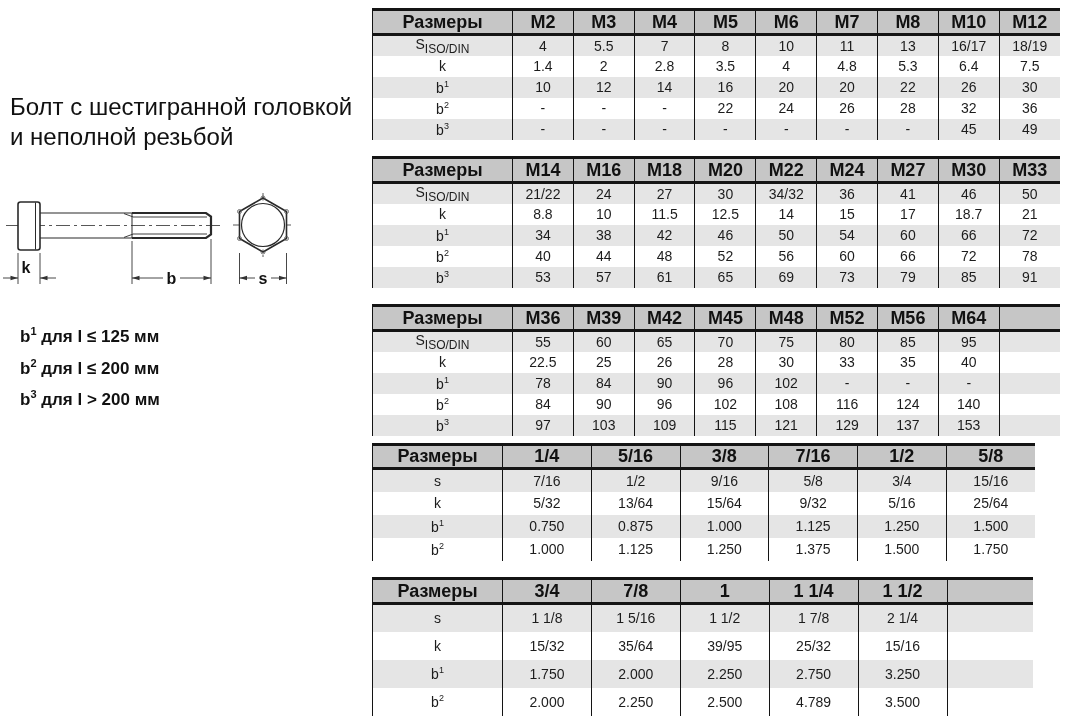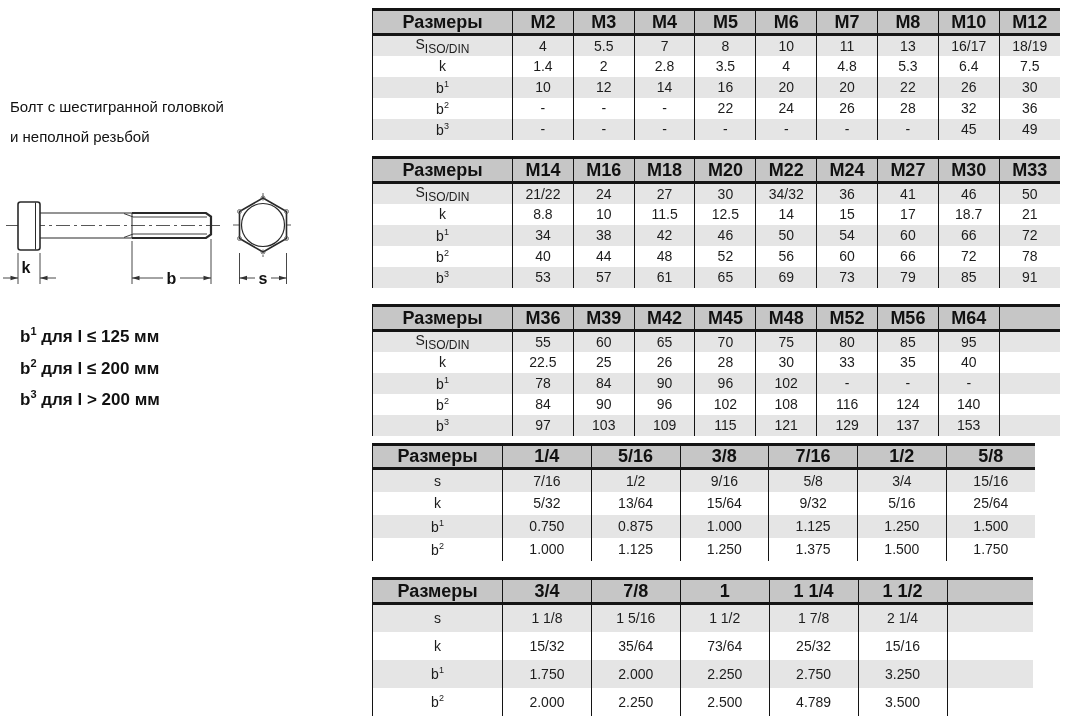--- a/index.html
+++ b/index.html
@@ -2,21 +2,21 @@
 <html><head>
 <meta charset="utf-8">
 <style>
   * { box-sizing: border-box; margin: 0; padding: 0; }
   html,body { width:1067px; height:720px; }
   body {
     position: relative; background:#ffffff; overflow:hidden;
     font-family:"Liberation Sans", sans-serif; color:#1a1a1a;
   }
   .title { position:absolute; left:10px; top:2px; font-weight:bold; font-size:30px; line-height:37px; letter-spacing:-0.5px; color:#111; }
-  .subtitle { position:absolute; left:10px; top:92px; font-size:15px; line-height:30px; color:#111; }
+  .subtitle { position:absolute; left:10px; top:92px; font-size:24px; line-height:30px; color:#111; }
   .drawing { position:absolute; left:0; top:175px; }
   .footnotes { position:absolute; left:20px; top:318px; font-size:17px; line-height:27px; color:#111;font-weight:bold; }
   .footnotes sup { font-size:11px; }
 
   .tbl { position:absolute; }
   #t1 { left:372px; top:8px; }
   #t2 { left:372px; top:156px; }
   #t3 { left:372px; top:304px; }
   #t4 { left:372px; top:443px; }
   #t5 { left:372px; top:577px; }
@@ -497,21 +497,21 @@
           <td>1 5/16</td>
           <td>1 1/2</td>
           <td>1 7/8</td>
           <td>2 1/4</td>
           <td></td>
         </tr>
         <tr>
           <td>k</td>
           <td>15/32</td>
           <td>35/64</td>
-          <td>73/64</td>
+          <td>39/95</td>
           <td>25/32</td>
           <td>15/16</td>
           <td></td>
         </tr>
         <tr>
           <td>b<sup>1</sup></td>
           <td>1.750</td>
           <td>2.000</td>
           <td>2.250</td>
           <td>2.750</td>

